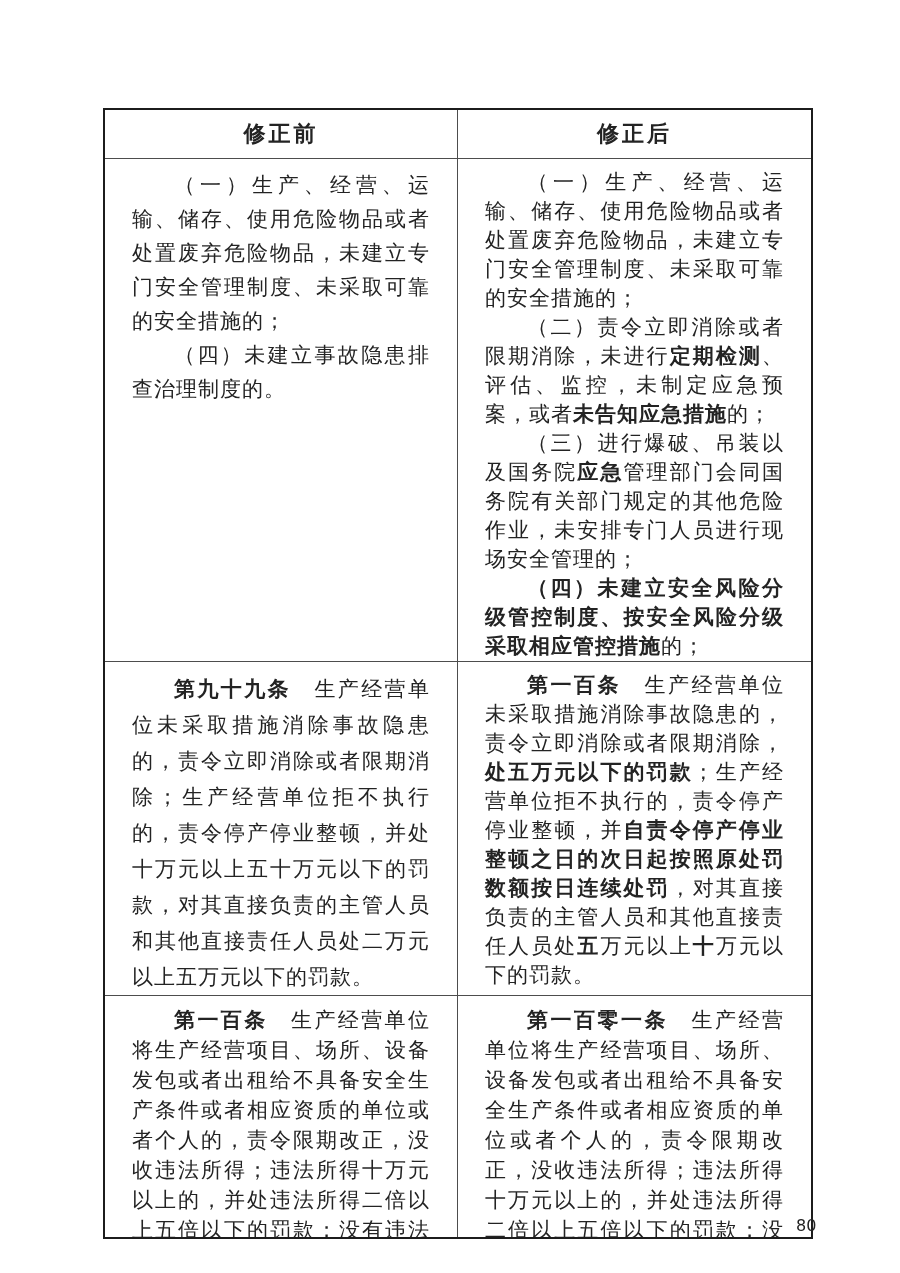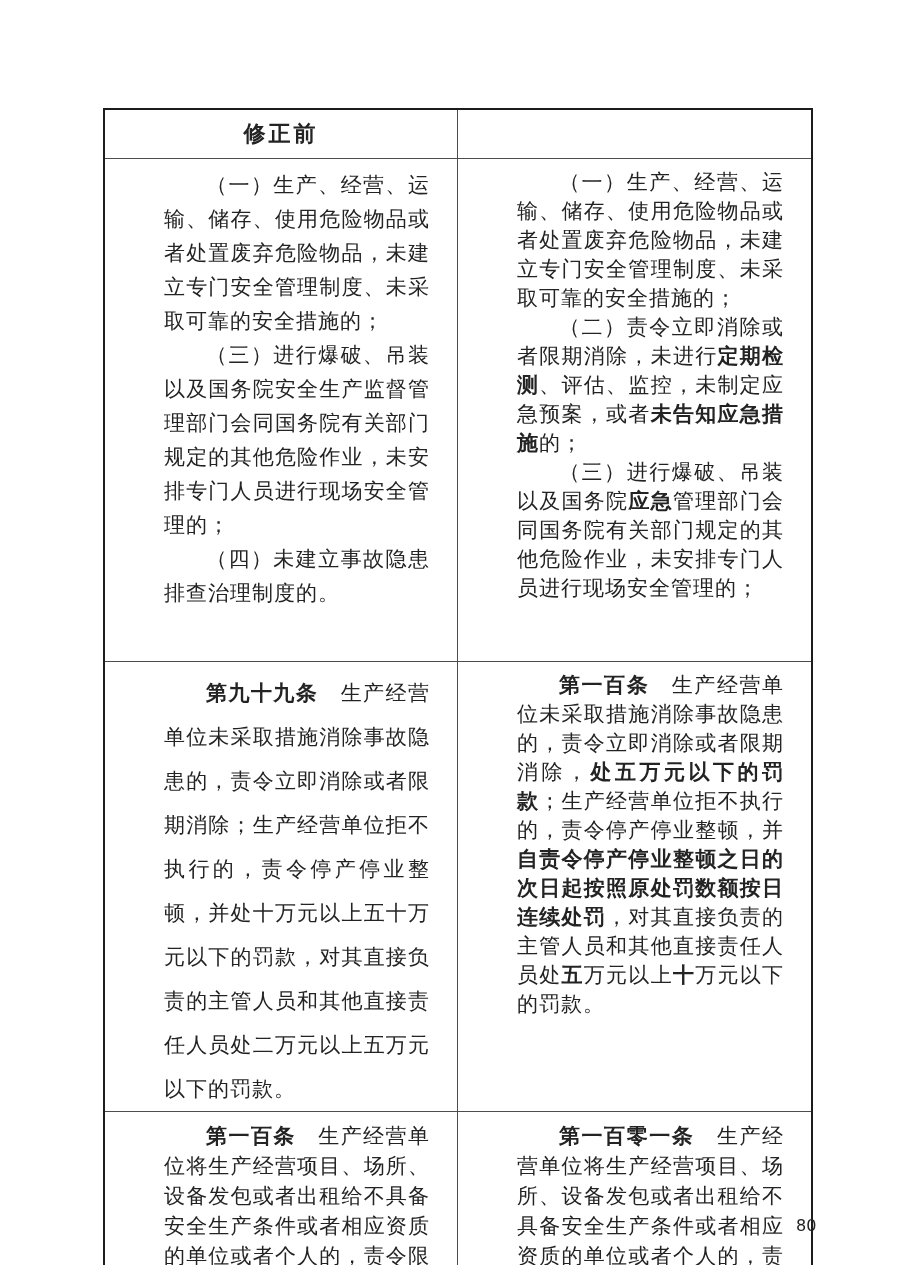--- a/index.html
+++ b/index.html
@@ -26,65 +26,65 @@
     font-family:"DejaVu Sans", sans-serif;
     font-weight:700;font-size:22px;letter-spacing:3px;
   }
   .trow{display:grid;grid-template-columns:1fr 1fr;}
   .trow + .trow{border-top:1px solid var(--grid_line,#4d4d4d);}
   .cell{
     padding:9px 27px 0;
     font-size:21px;
     letter-spacing:1px;
     box-sizing:border-box;
-    margin-left:32px;
   }
   .cell.before{border-right:1px solid var(--grid_line,#4d4d4d);}
   .row1{min-height:502px;}
   .row2{min-height:271px;}
   .row3 .cell{height:241px;overflow:hidden;}
   .para{
     margin:0;
     text-indent:2em;
     text-align:justify;
     text-justify:inter-ideograph;
   }
   .lh34 .para{line-height:34px;}
-  .lh32 .para{line-height:44px;}
+  .lh32 .para{line-height:36px;}
   .lh30 .para{line-height:30px;}
   .lh29 .para{line-height:29px;}
   .para .b{
     font-weight:700;
     font-family:Liberation Serif, serif;
   }
   .para .r{font-weight:400;}
   .pagenum{
     position:absolute;left:796px;top:1216px;
     font-family:"DejaVu Sans", sans-serif;
     font-size:16px;color:var(--text,#232323);
   }
 </style>
 </head>
 <body style="--background: #ffffff; --text: #232323; --border: #1c1c1c; --grid_line: #4d4d4d;">
 
 <div class="page">
   <div class="doc-table">
     <div class="thead">
       <div class="th before cell-border" style="border-right:1px solid var(--grid_line,#4d4d4d);">修正前</div>
+      <div class="th">修正后</div>
     </div>
     <div class="trow row1">
       <div class="cell before lh34">
           <p class="para"><span class="r">（一）生产、经营、运输、储存、使用危险物品或者处置废弃危险物品，未建立专门安全管理制度、未采取可靠的安全措施的；</span></p>
-          <p class="para"><span class="r">（三）进行爆破、吊装以及国务院安全生产监督管理部门会同国务院有关部门规定的其他危险作业，未安排专门人员进行现场安全管理的；</span></p>
           <p class="para"><span class="r">（四）未建立事故隐患排查治理制度的。</span></p>
         </div>
       <div class="cell lh29">
           <p class="para"><span class="r">（一）生产、经营、运输、储存、使用危险物品或者处置废弃危险物品，未建立专门安全管理制度、未采取可靠的安全措施的；</span></p>
           <p class="para"><span class="r">（二）责令立即消除或者限期消除，未进行</span><span class="b">定期检测</span><span class="r">、评估、监控，未制定应急预案，或者</span><span class="b">未告知应急措施</span><span class="r">的；</span></p>
           <p class="para"><span class="r">（三）进行爆破、吊装以及国务院</span><span class="b">应急</span><span class="r">管理部门会同国务院有关部门规定的其他危险作业，未安排专门人员进行现场安全管理的；</span></p>
+          <p class="para"><span class="b">（四）未建立安全风险分级管控制度、按安全风险分级采取相应管控措施</span><span class="r">的；</span></p>
         </div>
     </div>
     <div class="trow row2">
       <div class="cell before lh32">
           <p class="para"><span class="b">第九十九条</span><span class="r">　生产经营单位未采取措施消除事故隐患的，责令立即消除或者限期消除；生产经营单位拒不执行的，责令停产停业整顿，并处十万元以上五十万元以下的罚款，对其直接负责的主管人员和其他直接责任人员处二万元以上五万元以下的罚款。</span></p>
         </div>
       <div class="cell lh29">
           <p class="para"><span class="b">第一百条</span><span class="r">　生产经营单位未采取措施消除事故隐患的，责令立即消除或者限期消除，</span><span class="b">处五万元以下的罚款</span><span class="r">；生产经营单位拒不执行的，责令停产停业整顿，并</span><span class="b">自责令停产停业整顿之日的次日起按照原处罚数额按日连续处罚</span><span class="r">，对其直接负责的主管人员和其他直接责任人员处</span><span class="b">五</span><span class="r">万元以上</span><span class="b">十</span><span class="r">万元以下的罚款。</span></p>
         </div>
     </div>

